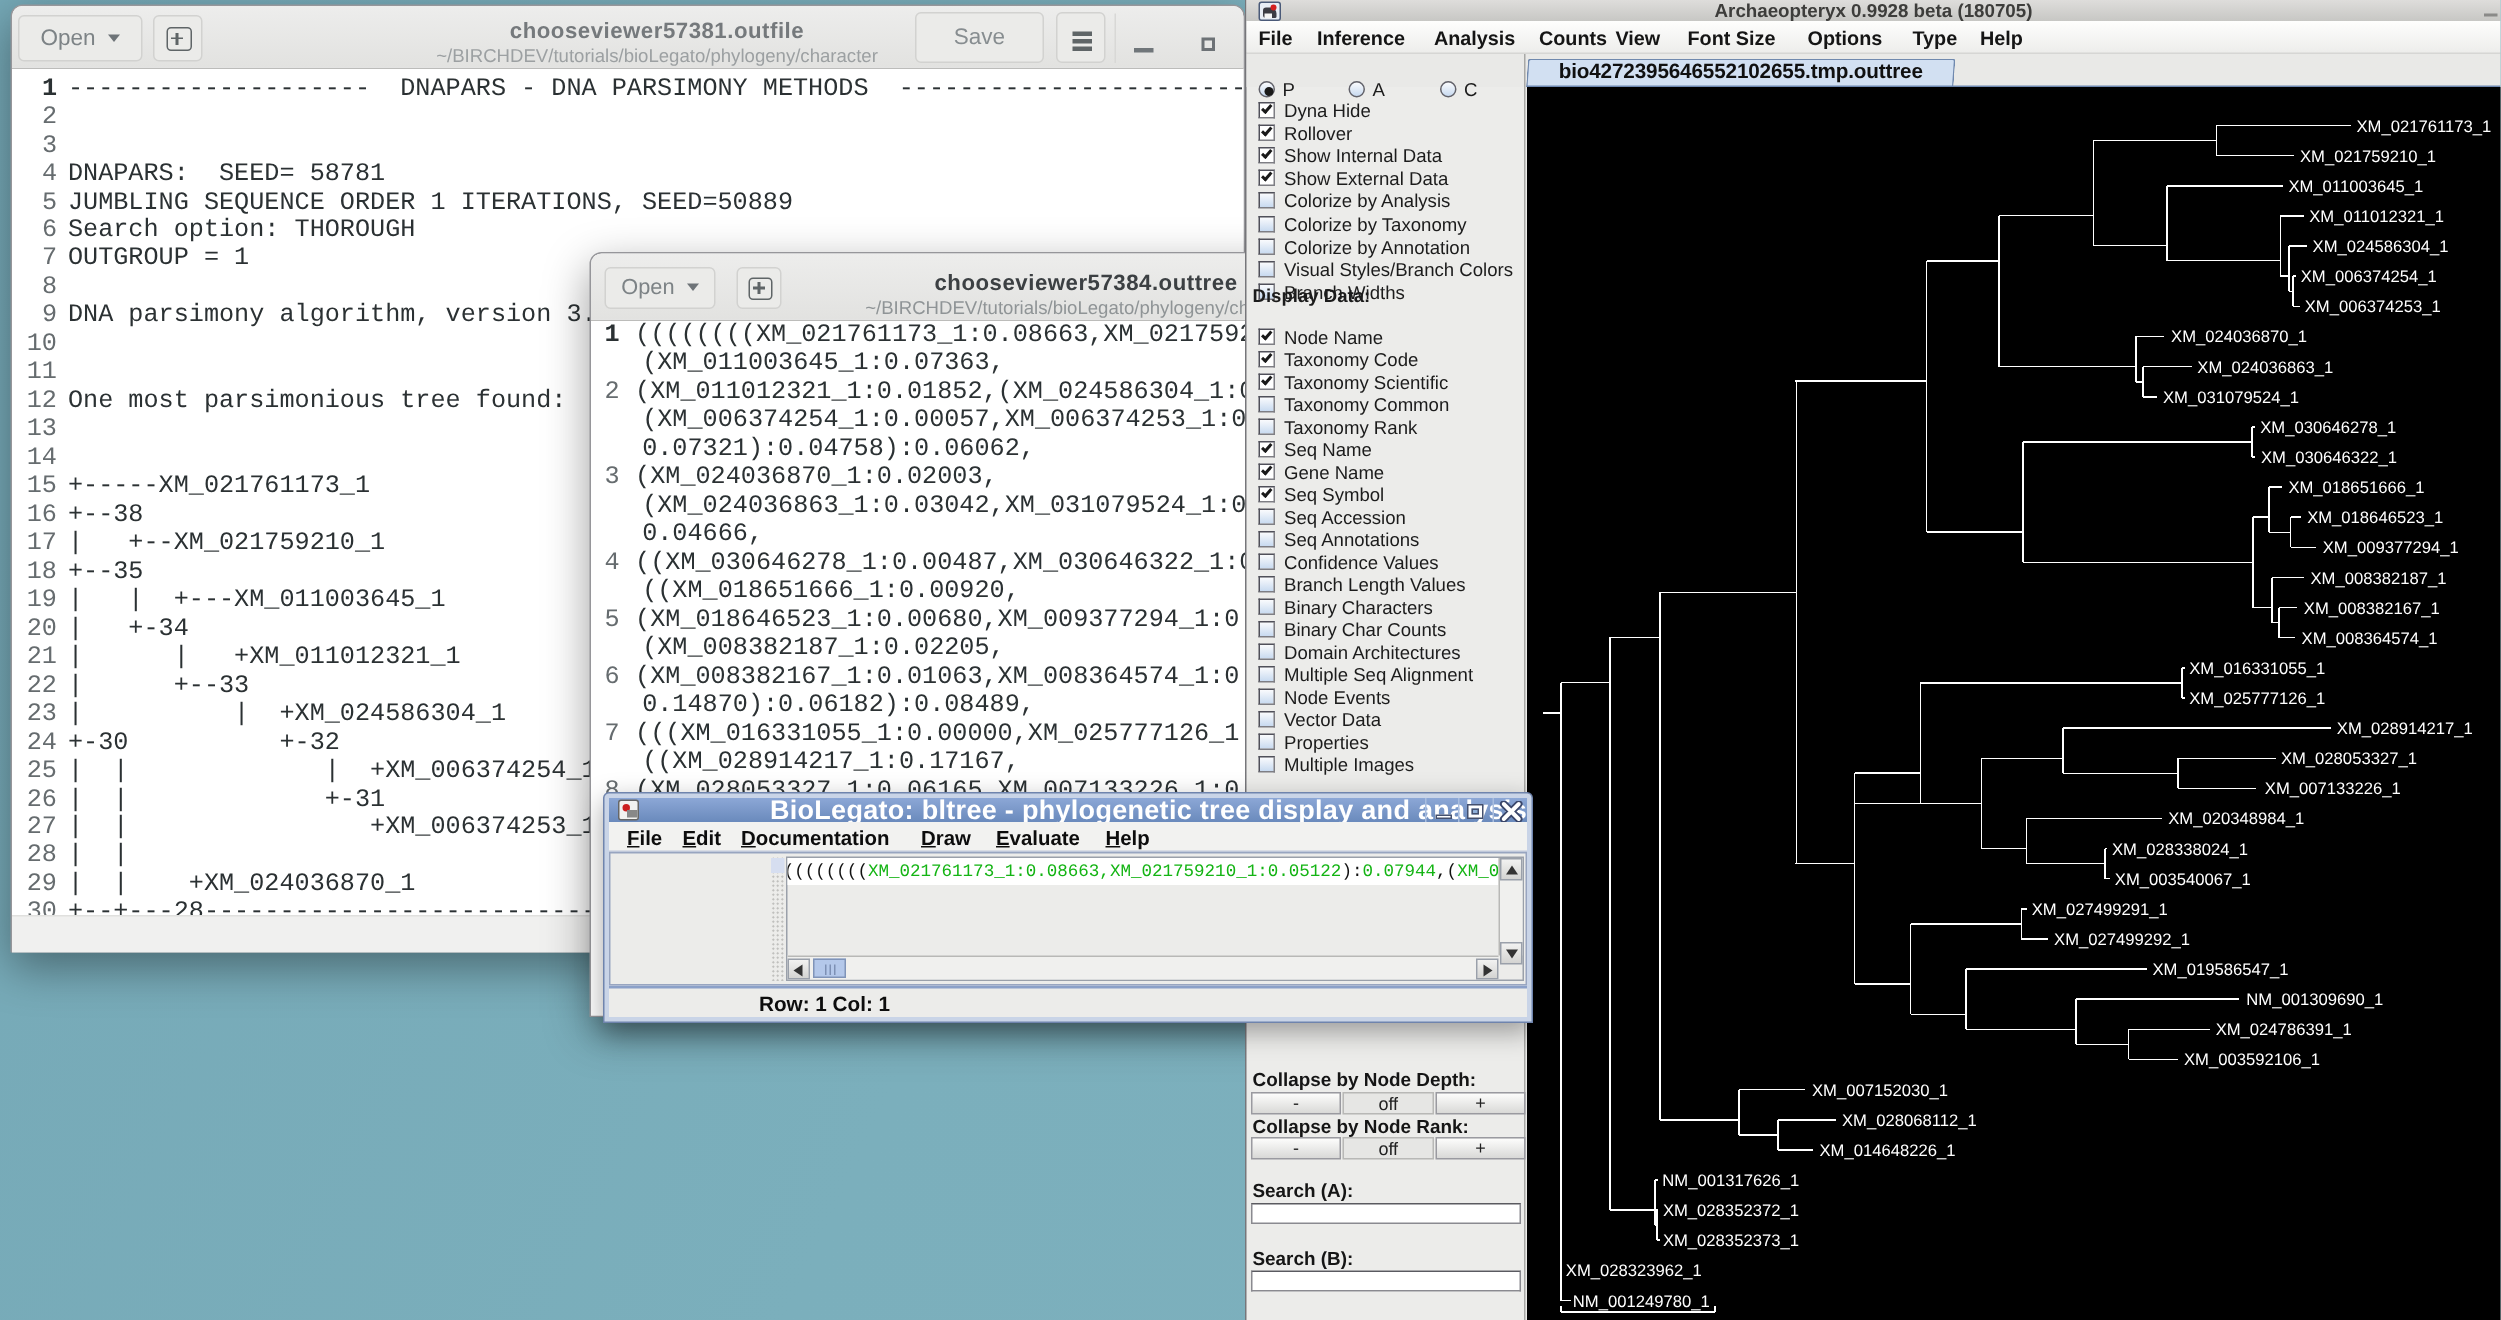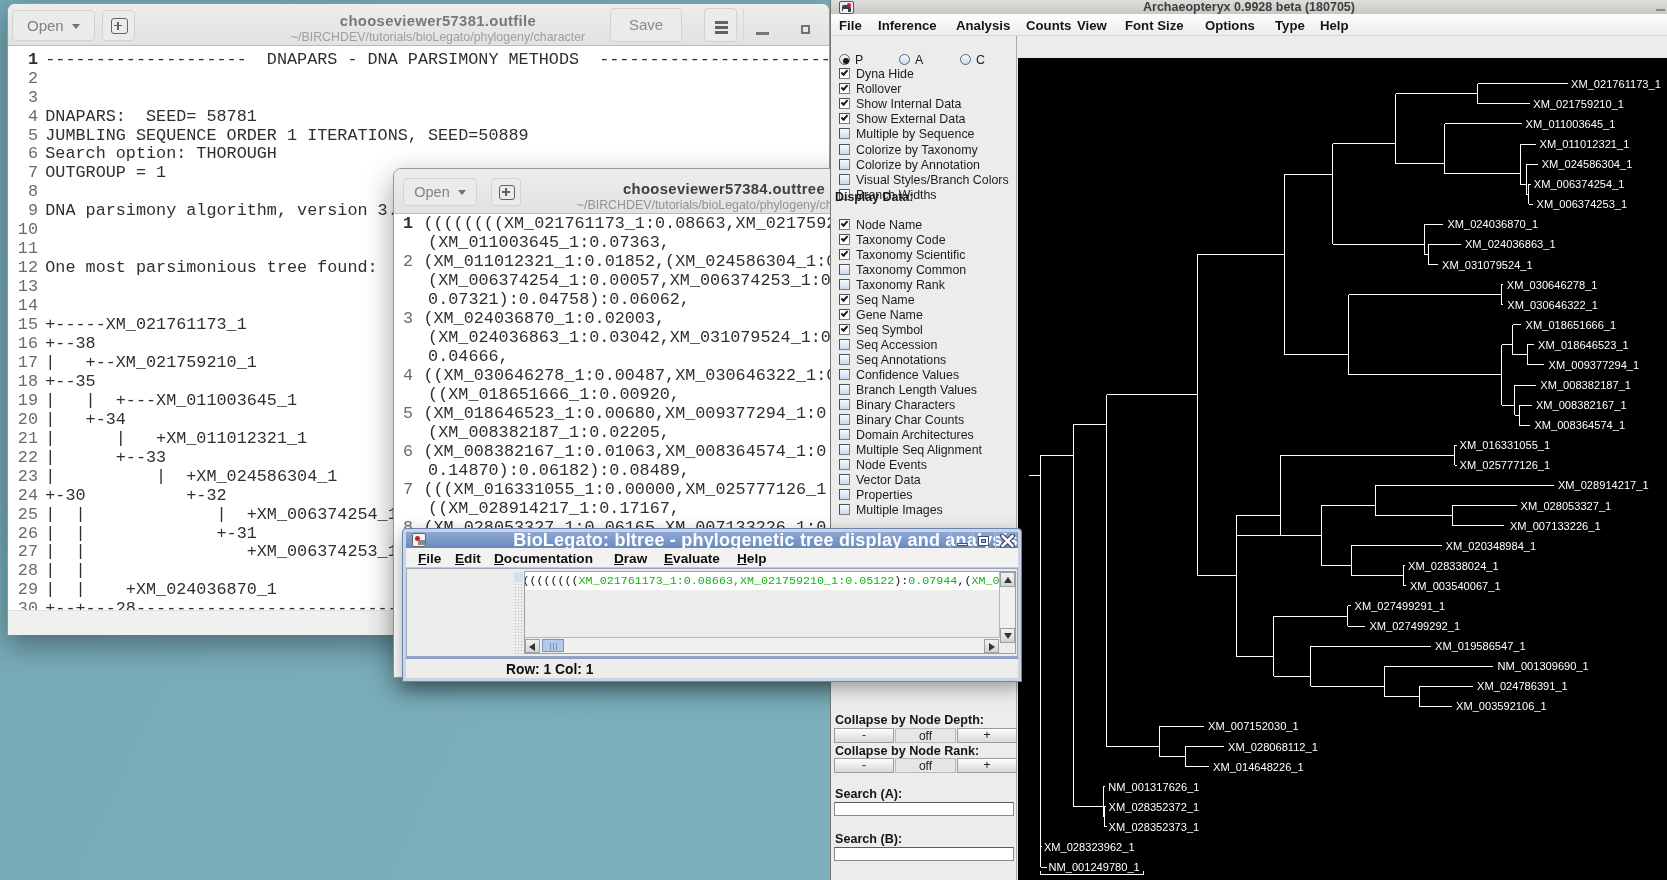--- a/index.html
+++ b/index.html
@@ -65,21 +65,21 @@
       <div class="ghead" style="height:42px">
         <div class="gbtn" style="left:4px;top:6px;width:83px;height:31px;line-height:29px">Open&nbsp;&nbsp;<span class="tri-d"></span></div>
         <div class="gbtn" style="left:94px;top:6px;width:33px;height:31px">
           <div style="position:absolute;left:8px;top:7px;width:17px;height:16px;border:1.6px solid #5f6567;border-radius:3px">
             <div style="position:absolute;left:5.2px;top:2.5px;width:1.8px;height:8px;background:#5f6567"></div>
             <div style="position:absolute;left:2.2px;top:5.6px;width:8px;height:1.8px;background:#5f6567"></div>
           </div>
         </div>
         <div class="gtitle" style="left:230px;top:9px;width:400px">chooseviewer57381.outfile</div>
         <div class="gsub" style="left:230px;top:26px;width:400px">~/BIRCHDEV/tutorials/bioLegato/phylogeny/character</div>
-        <div class="gbtn" style="left:602px;top:4px;width:72px;height:34px;line-height:32px;color:#878d90">Save</div>
+        <div class="gbtn" style="left:602px;top:4px;width:86px;height:34px;line-height:32px;color:#878d90">Save</div>
         <div class="gbtn" style="left:696px;top:4px;width:33px;height:34px">
           <div style="position:absolute;left:10px;top:12px;width:13px;height:2.5px;background:#5f6567"></div>
           <div style="position:absolute;left:10px;top:17px;width:13px;height:2.5px;background:#5f6567"></div>
           <div style="position:absolute;left:10px;top:22px;width:13px;height:2.5px;background:#5f6567"></div>
         </div>
         <div style="position:absolute;left:735px;top:5px;width:1px;height:33px;background:#d8d8d6"></div>
         <div style="position:absolute;left:748px;top:28px;width:13px;height:2.5px;background:#70767a"></div>
         <div style="position:absolute;left:793px;top:21px;width:9px;height:9px;border:2px solid #6d7276"></div>
       </div>
       <div style="position:absolute;left:0;top:42px;right:0;height:564px;background:#fff;overflow:hidden">
@@ -198,20 +198,25 @@
         <span style="left:8px">File</span>
         <span style="left:47px">Inference</span>
         <span style="left:125px">Analysis</span>
         <span style="left:195px">Counts</span>
         <span style="left:246px">View</span>
         <span style="left:294px">Font Size</span>
         <span style="left:374px">Options</span>
         <span style="left:444px">Type</span>
         <span style="left:489px">Help</span>
       </div>
+      <div id="arxtabrow">
+        <div id="arxtab"></div>
+        <div id="arxtabtext">bio4272395646552102655.tmp.outtree</div>
+        <div style="position:absolute;left:187px;top:21px;right:0;height:1px;background:#6d87b0"></div>
+      </div>
       <div style="position:absolute;left:0;top:36px;width:186px;bottom:0;border-right:1px solid #a8a8a6">
         <div class="radio" style="left:8px;top:18px">
           <div class="rdot"></div>
         </div>
         <div class="side" style="left:24px;top:16.6px">P</div>
         <div class="radio" style="left:68px;top:18px"></div>
         <div class="side" style="left:84px;top:16.6px">A</div>
         <div class="radio" style="left:129px;top:18px"></div>
         <div class="side" style="left:145px;top:16.6px">C</div>
         <div class="cb cbc" style="left:8px;top:32.4px">
@@ -224,21 +229,21 @@
         <div class="side" style="left:25px;top:46.4px">Rollover</div>
         <div class="cb cbc" style="left:8px;top:62.4px">
           <div class="ck"></div>
         </div>
         <div class="side" style="left:25px;top:61.4px">Show Internal Data</div>
         <div class="cb cbc" style="left:8px;top:77.4px">
           <div class="ck"></div>
         </div>
         <div class="side" style="left:25px;top:76.4px">Show External Data</div>
         <div class="cb " style="left:8px;top:92.4px"></div>
-        <div class="side" style="left:25px;top:91.4px">Multiple by Sequence</div>
+        <div class="side" style="left:25px;top:91.4px">Colorize by Analysis</div>
         <div class="cb " style="left:8px;top:107.5px"></div>
         <div class="side" style="left:25px;top:106.5px">Colorize by Taxonomy</div>
         <div class="cb " style="left:8px;top:122.5px"></div>
         <div class="side" style="left:25px;top:121.5px">Colorize by Annotation</div>
         <div class="cb " style="left:8px;top:137.5px"></div>
         <div class="side" style="left:25px;top:136.5px">Visual Styles/Branch Colors</div>
         <div class="cb " style="left:8px;top:152.5px"></div>
         <div class="side" style="left:25px;top:151.5px">Branch Widths</div>
         <div class="side" style="left:4px;top:154px;font-weight:bold">Display Data:</div>
         <div class="cb cbc" style="left:8px;top:182.5px">

